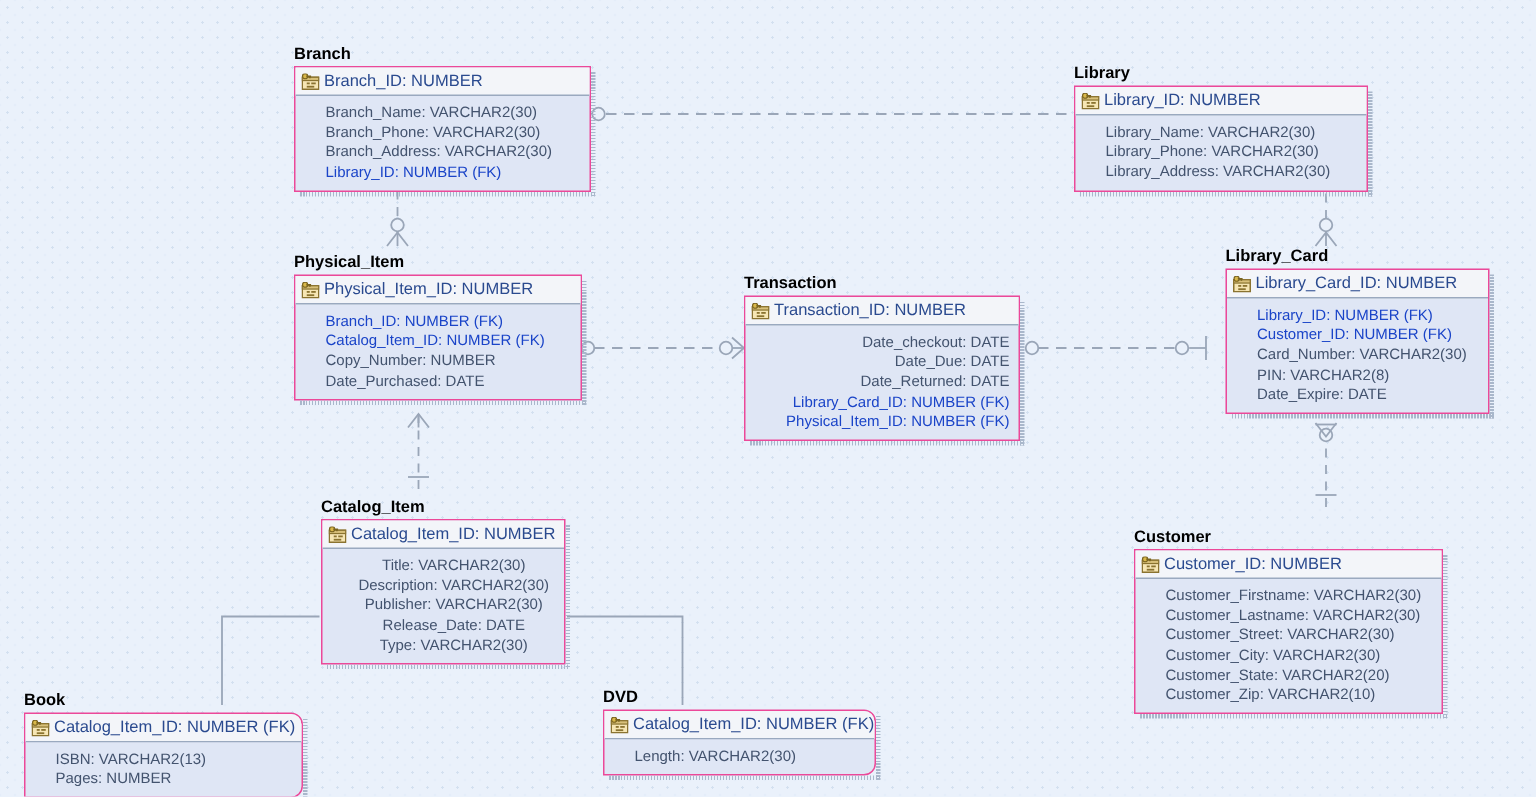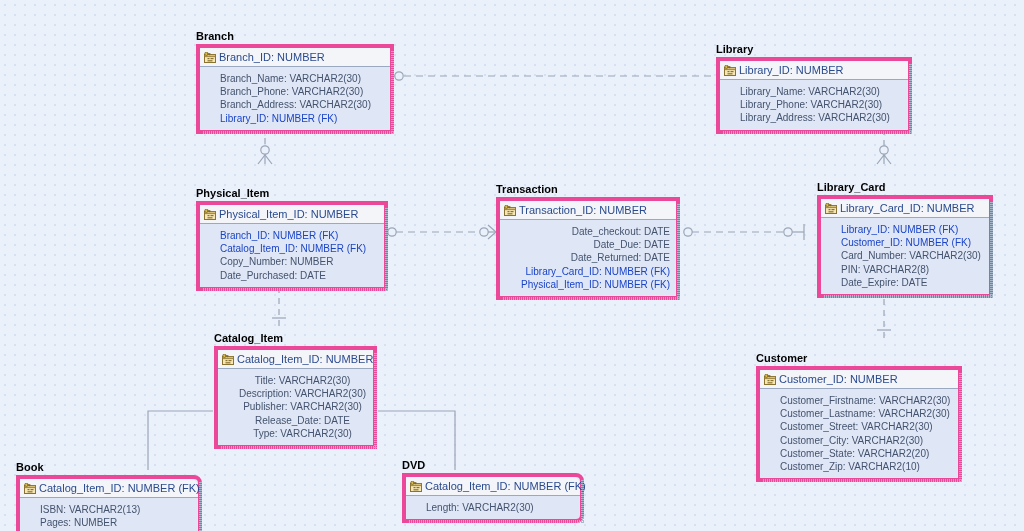--- a/index.html
+++ b/index.html
@@ -16,21 +16,21 @@
   #canvas{position:absolute;left:0;top:0;width:935px;height:531px;border-radius:24px;}
   svg.links{position:absolute;left:0;top:0;width:1024px;height:531px;pointer-events:none;}
 
   .entity{position:absolute;}
   .entity-title{
     font-size:11px;font-weight:bold;color:#000;
     line-height:13px;margin-bottom:1px;white-space:nowrap;
   }
   .entity-box{
     position:relative;
-    border:4px solid #ec4899;
+    border:1px solid #ec4899;
     background:#dfe6f5;
     box-sizing:border-box;
   }
   .entity-box::after{
     content:"";position:absolute;right:-4px;top:3px;bottom:-4px;width:3px;
     background-image:repeating-linear-gradient(to bottom,#a9b7cb 0 1px,transparent 1px 2px);
   }
   .entity-box::before{
     content:"";position:absolute;left:3px;right:-4px;bottom:-4px;height:3px;
     background-image:repeating-linear-gradient(to right,#a9b7cb 0 1px,transparent 1px 2px);
@@ -169,21 +169,21 @@
               </svg></span>
             <span>Library_ID: NUMBER</span>
           </div>
           <div class="attrs">
             <div class="attr">Library_Name: VARCHAR2(30)</div>
             <div class="attr">Library_Phone: VARCHAR2(30)</div>
             <div class="attr">Library_Address: VARCHAR2(30)</div>
           </div>
         </div>
       </div>
-      <div class="entity" style="left: 196px; top: 187px;">
+      <div class="entity" style="left: 196px; top: 169px;">
         <div class="entity-title">Physical_Item</div>
         <div class="entity-box" style="width: 192px;">
           <div class="pk-row">
             <span class="pkicon"><svg viewBox="0 0 12 11" width="12" height="11">
                 <rect x="0.5" y="2.5" width="11" height="8" fill="#f6e6b4" stroke="#8a7330" stroke-width="1"></rect>
                 <rect x="0.5" y="2.5" width="11" height="2.2" fill="#d8c07a" stroke="#8a7330" stroke-width="0.8"></rect>
                 <rect x="3.5" y="6" width="2" height="1.2" fill="#8a7330"></rect>
                 <rect x="6.5" y="6" width="3" height="1.2" fill="#8a7330"></rect>
                 <rect x="3.5" y="8.2" width="5" height="1.2" fill="#8a7330"></rect>
                 <circle cx="2.4" cy="1.8" r="1.7" fill="#d9b84b" stroke="#7a6420" stroke-width="0.8"></circle>
@@ -218,21 +218,21 @@
           </div>
           <div class="attrs">
             <div class="attr">Date_checkout: DATE</div>
             <div class="attr">Date_Due: DATE</div>
             <div class="attr">Date_Returned: DATE</div>
             <div class="attr fk">Library_Card_ID: NUMBER (FK)</div>
             <div class="attr fk">Physical_Item_ID: NUMBER (FK)</div>
           </div>
         </div>
       </div>
-      <div class="entity" style="left: 804px; top: 181px; padding-left: 13px;">
+      <div class="entity" style="left: 804px; top: 165px; padding-left: 13px;">
         <div class="entity-title">Library_Card</div>
         <div class="entity-box" style="width: 176px;">
           <div class="pk-row">
             <span class="pkicon"><svg viewBox="0 0 12 11" width="12" height="11">
                 <rect x="0.5" y="2.5" width="11" height="8" fill="#f6e6b4" stroke="#8a7330" stroke-width="1"></rect>
                 <rect x="0.5" y="2.5" width="11" height="2.2" fill="#d8c07a" stroke="#8a7330" stroke-width="0.8"></rect>
                 <rect x="3.5" y="6" width="2" height="1.2" fill="#8a7330"></rect>
                 <rect x="6.5" y="6" width="3" height="1.2" fill="#8a7330"></rect>
                 <rect x="3.5" y="8.2" width="5" height="1.2" fill="#8a7330"></rect>
                 <circle cx="2.4" cy="1.8" r="1.7" fill="#d9b84b" stroke="#7a6420" stroke-width="0.8"></circle>

